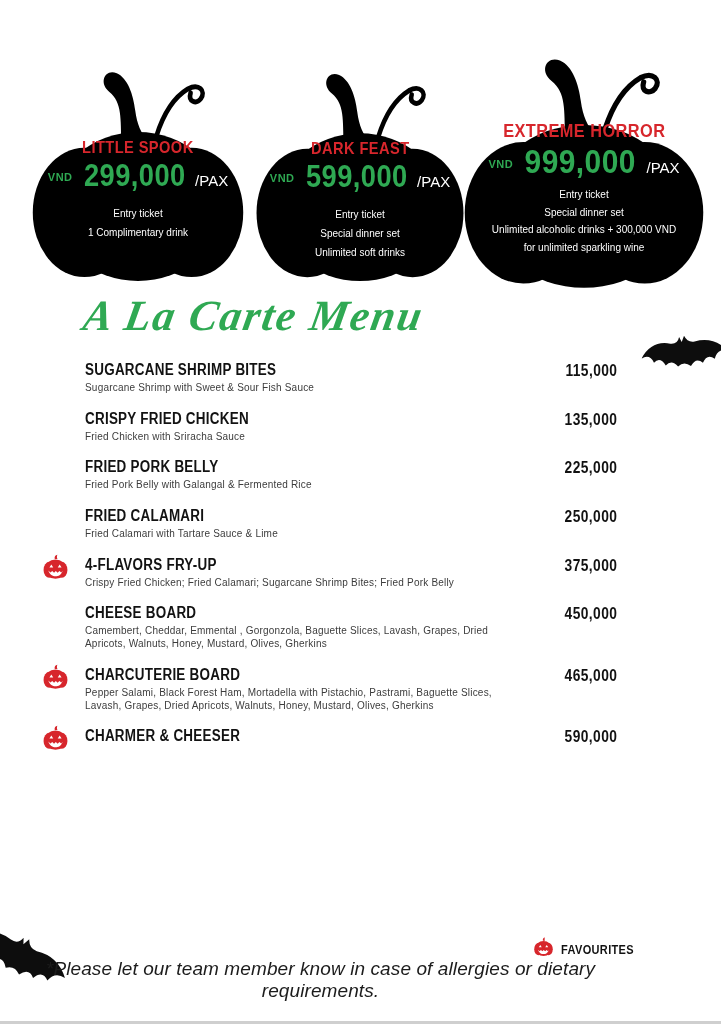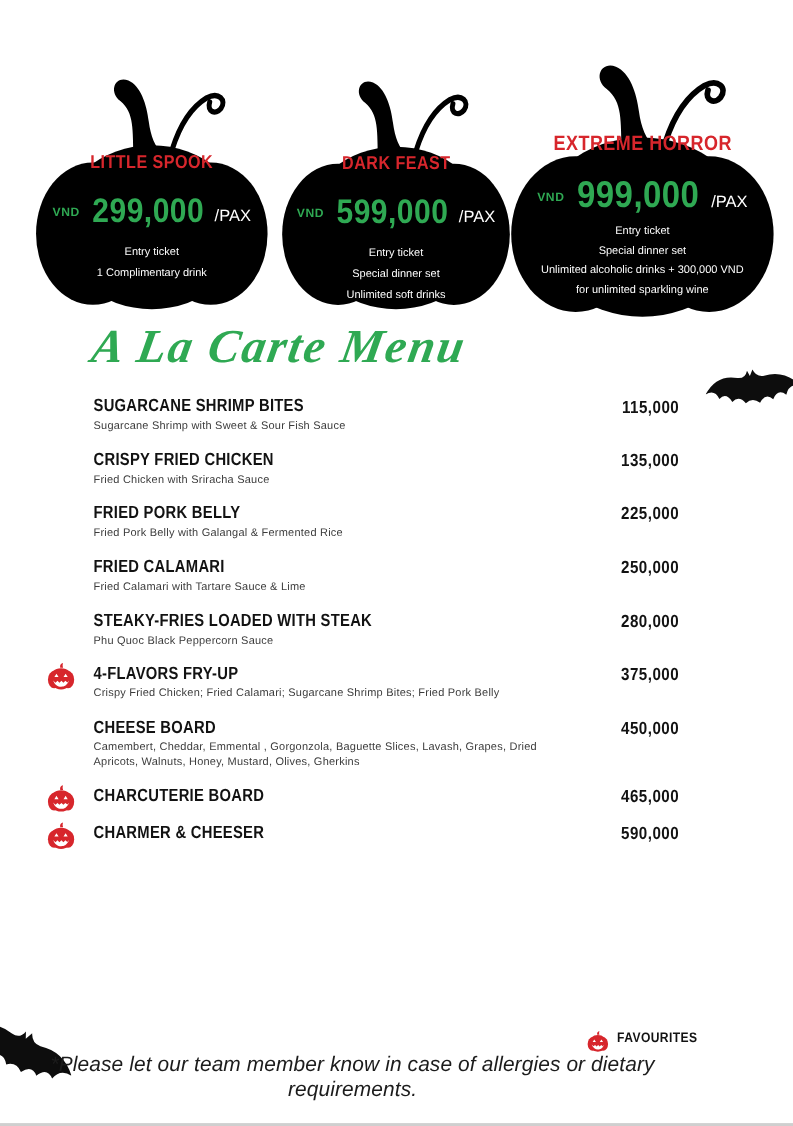--- a/index.html
+++ b/index.html
@@ -19,21 +19,21 @@
   .pumpkin-card svg.shape{position:absolute;left:0;top:0;width:100%;height:100%;}
   .pumpkin-text{
     position:absolute;left:0;right:0;top:0;bottom:0;
     display:flex;flex-direction:column;align-items:center;text-align:center;color:#fff;
   }
   .pk-title{
     color:var(--red);font-weight:bold;font-size:17px;letter-spacing:.5px;
     display:inline-block;transform:scaleX(.86);transform-origin:center;
   }
   .pk3 .pk-title{font-size:19px;}
-  .pk-price-row{display:flex;align-items:flex-end;justify-content:center;margin-top:18px;}
+  .pk-price-row{display:flex;align-items:flex-end;justify-content:center;margin-top:2px;}
   .pk-cur{color:var(--green);font-weight:bold;font-size:11px;margin:0 4px 8px 0;letter-spacing:.5px;}
   .pk-amount{
     color:var(--green);font-weight:bold;font-size:31px;line-height:1;
     display:inline-block;transform:scaleX(.88);transform-origin:center;letter-spacing:.5px;
   }
   .pk3 .pk-amount{font-size:34px;}
   .pk-per{color:#fff;font-size:15px;margin:0 0 2px 3px;}
   .pk-includes{margin-top:13px;font-size:10px;line-height:1.9;color:#fefefe;}
   .pk3 .pk-includes{margin-top:8px;line-height:1.75;}
   
@@ -57,21 +57,21 @@
   }
   .menu-item:nth-child(9) .item-desc{max-width:362px;}
   .item-price-wrap{width:100px;flex-shrink:0;text-align:right;padding-top:1px;}
   .item-price{
     font-weight:bold;font-size:16px;letter-spacing:.5px;color:var(--ink);
     display:inline-block;transform:scaleX(.86);transform-origin:right center;white-space:nowrap;
   }
   .fav{position:absolute;left:-43px;top:-3px;width:27px;height:27px;color:var(--red);}
   .fav svg{width:100%;height:100%;}
   
-  .legend{position:absolute;left:533px;top:936px;display:flex;align-items:flex-start;gap:7px;}
+  .legend{position:absolute;left:533px;top:936px;display:flex;align-items:flex-end;gap:7px;}
   .legend .legend-icon{width:21px;height:21px;color:var(--red);}
   .legend .legend-icon svg{width:100%;height:100%;}
   .legend-label{
     font-weight:bold;font-size:12.5px;letter-spacing:.4px;color:var(--ink);
     display:inline-block;transform:scaleX(.88);transform-origin:left center;
   }
   .footnote{
     position:absolute;left:0;right:80px;top:958px;text-align:center;
     font-style:italic;font-size:19px;color:#1c1c1c;letter-spacing:.1px;
   }
@@ -218,30 +218,20 @@
 
       <div class="item-main">
         <div><span class="item-title">FRIED CALAMARI</span></div>
         <div class="item-desc">Fried Calamari with Tartare Sauce &amp; Lime</div>
       </div>
       <div class="item-price-wrap">
         <span class="item-price">250,000</span>
       </div>
     </div>
 
-    <div class="menu-item">
-
-      <div class="item-main">
-        <div><span class="item-title">STEAKY-FRIES LOADED WITH STEAK</span></div>
-        <div class="item-desc">Phu Quoc Black Peppercorn Sauce</div>
-      </div>
-      <div class="item-price-wrap">
-        <span class="item-price">280,000</span>
-      </div>
-    </div>
 
     <div class="menu-item">
       <span class="fav">
         <svg viewBox="0 0 24 24">
             <use href="#jack"></use>
           </svg>
       </span>
       <div class="item-main">
         <div><span class="item-title">4-FLAVORS FRY-UP</span></div>
         <div class="item-desc">Crispy Fried Chicken; Fried Calamari; Sugarcane Shrimp Bites; Fried Pork Belly</div>
@@ -263,20 +253,21 @@
     </div>
 
     <div class="menu-item">
       <span class="fav">
         <svg viewBox="0 0 24 24">
             <use href="#jack"></use>
           </svg>
       </span>
       <div class="item-main">
         <div><span class="item-title">CHARCUTERIE BOARD</span></div>
+        <div class="item-desc">Pepper Salami, Black Forest Ham, Mortadella with Pistachio, Pastrami, Baguette Slices, Lavash, Grapes, Dried Apricots, Walnuts, Honey, Mustard, Olives, Gherkins</div>
       </div>
       <div class="item-price-wrap">
         <span class="item-price">465,000</span>
       </div>
     </div>
 
     <div class="menu-item">
       <span class="fav">
         <svg viewBox="0 0 24 24">
             <use href="#jack"></use>

